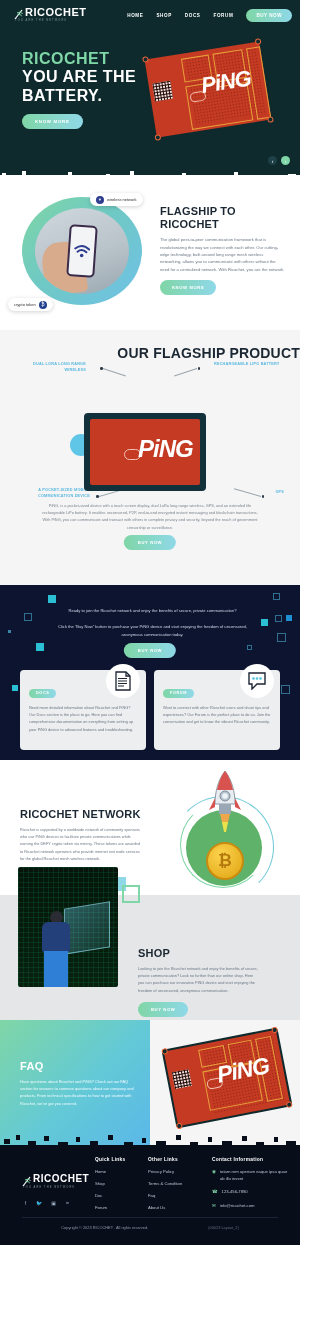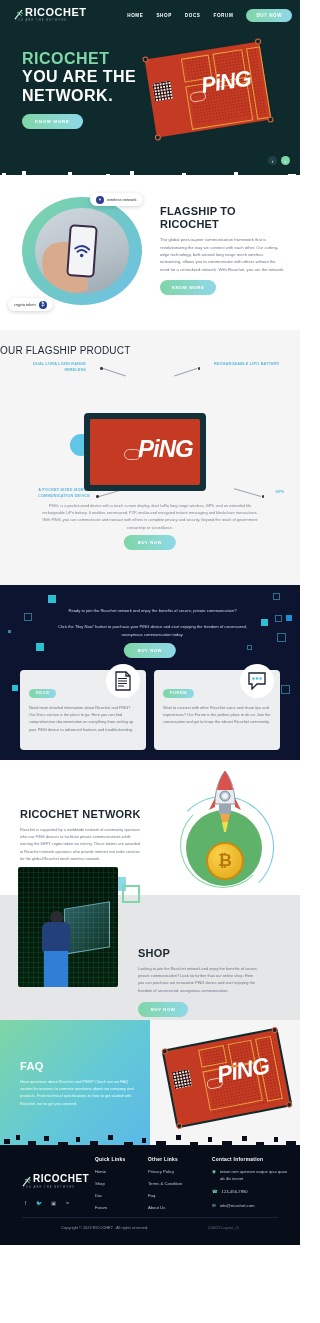--- a/index.html
+++ b/index.html
@@ -103,21 +103,21 @@
   .wel-h { font-size:11px; font-weight:bold; color:#1a2733; line-height:1.15; letter-spacing:.2px; }
   .wel-p { font-size:4.2px; color:#6b7785; line-height:1.75; margin-top:6px; }
   .btn-green {
     margin-top:7px; background:linear-gradient(90deg,#7fd6a6,#8fd8e8); color:#fff;
     font-size:4.2px; font-weight:bold; letter-spacing:.6px;
     padding:5px 12px; border-radius:20px; border:none; cursor:pointer;
   }
 
   
   .flagship { background:#f5f5f5; height:255px; position:relative; padding-top:15px; }
-  .fl-title { text-align:left; font-size:10px; font-weight:normal; color:#1a2733; letter-spacing:.2px; }
+  .fl-title { text-align:right; font-size:14px; font-weight:bold; color:#1a2733; letter-spacing:.2px; }
   .fl-label { position:absolute; font-size:3.8px; font-weight:bold; color:#58b8e0; line-height:1.5; letter-spacing:.2px; }
   .fl-dot { position:absolute; width:2.5px; height:2.5px; border-radius:50%; background:#2f3d4a; }
   .fl-line { position:absolute; background:#9aa3ab; height:.7px; }
   .device {
     position:absolute; left:84px; top:83px; width:122px; height:78px;
     background:#13313a; border-radius:4px; padding:6px;
   }
   .device-inner { width:100%; height:100%; background:#c43a22; border-radius:2px; position:relative; overflow:hidden; }
   .dev-blue { position:absolute; left:70px; top:104px; width:22px; height:22px; border-radius:50%; background:#5fc6e8; }
   .fl-p { position:absolute; left:38px; top:172px; width:224px; text-align:center; font-size:3.9px; color:#7a848e; line-height:1.85; }
@@ -224,21 +224,21 @@
       <a href="#">DOCS</a>
       <a href="#">FORUM</a>
       <button class="btn-buy-top">BUY NOW</button>
     </div>
   </div>
 
   <div class="hero">
     <div class="hero-text">
       <div class="hero-h1">RICOCHET</div>
       <div class="hero-h2">YOU ARE THE</div>
-      <div class="hero-h2">NETWORK.</div>
+      <div class="hero-h2">BATTERY.</div>
       <button class="btn-know">KNOW MORE</button>
     </div>
 
     <div class="pcb" style="left:148px; top:18px;">
       <div class="dots" style="left:40px; top:6px; right:4px; bottom:6px;"></div>
       <div class="qr" style="left:4px; top:25px; width:18px; height:18px;"></div>
       <div class="trace" style="left:36px; top:5px; width:28px; height:24px;"></div>
       <div class="trace" style="left:68px; top:5px; width:30px; height:34px;"></div>
       <div class="trace" style="left:36px; top:33px; width:62px; height:44px;"></div>
       <div class="trace" style="left:102px; top:5px; width:14px; height:72px;"></div>

